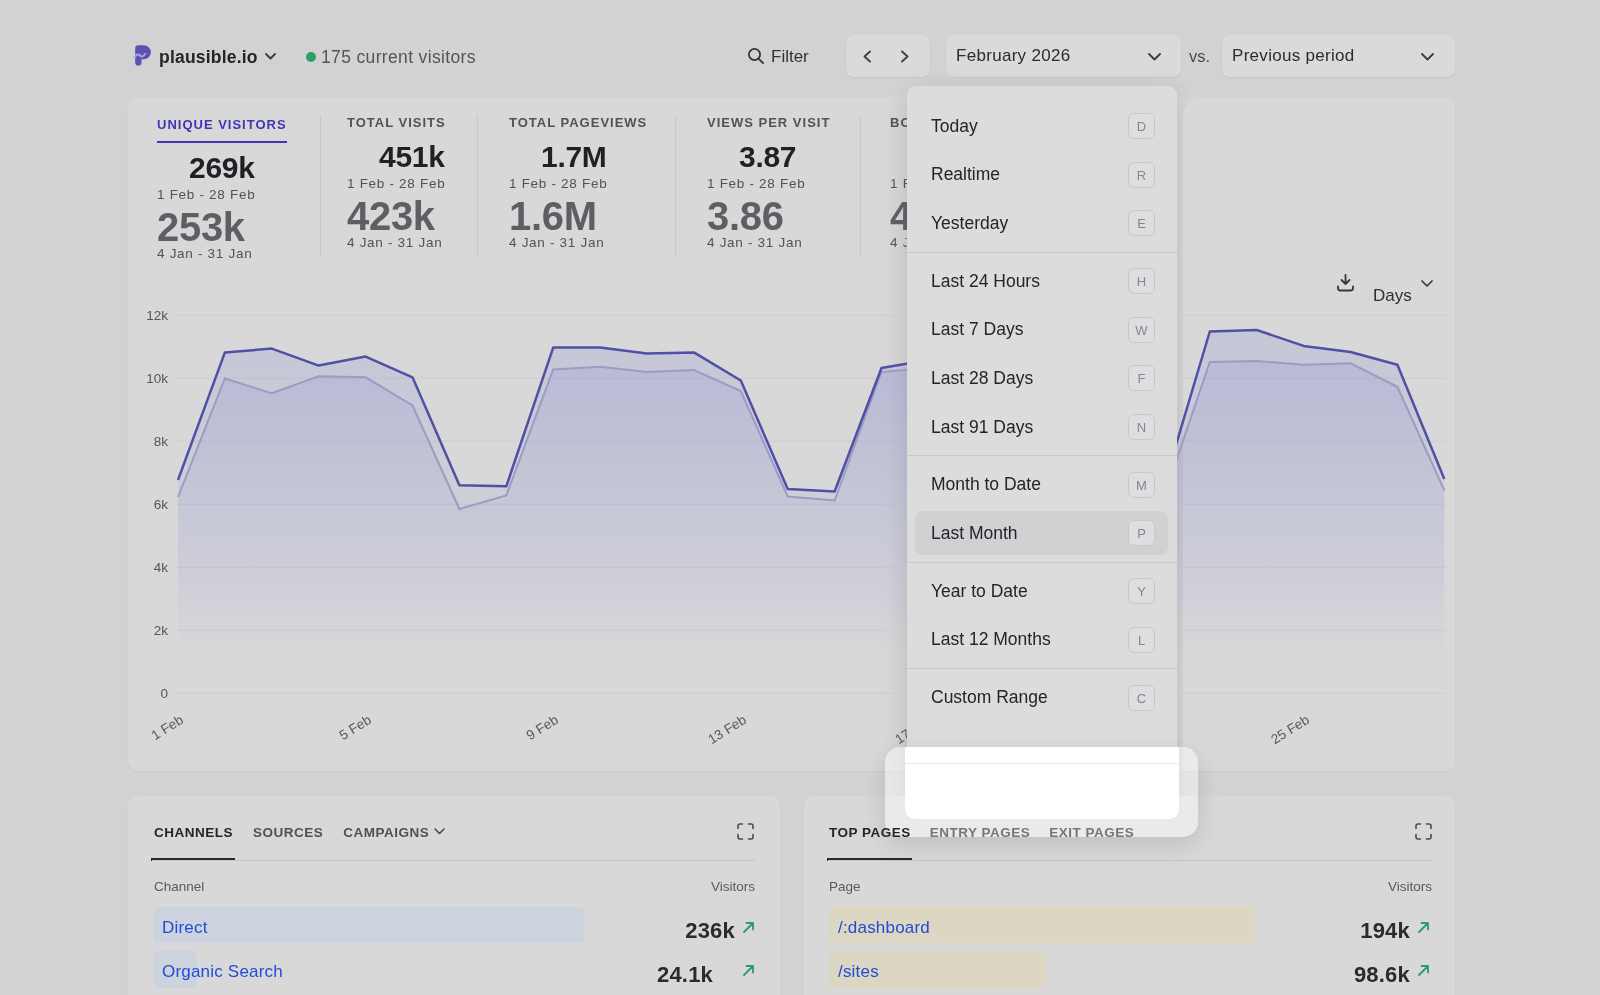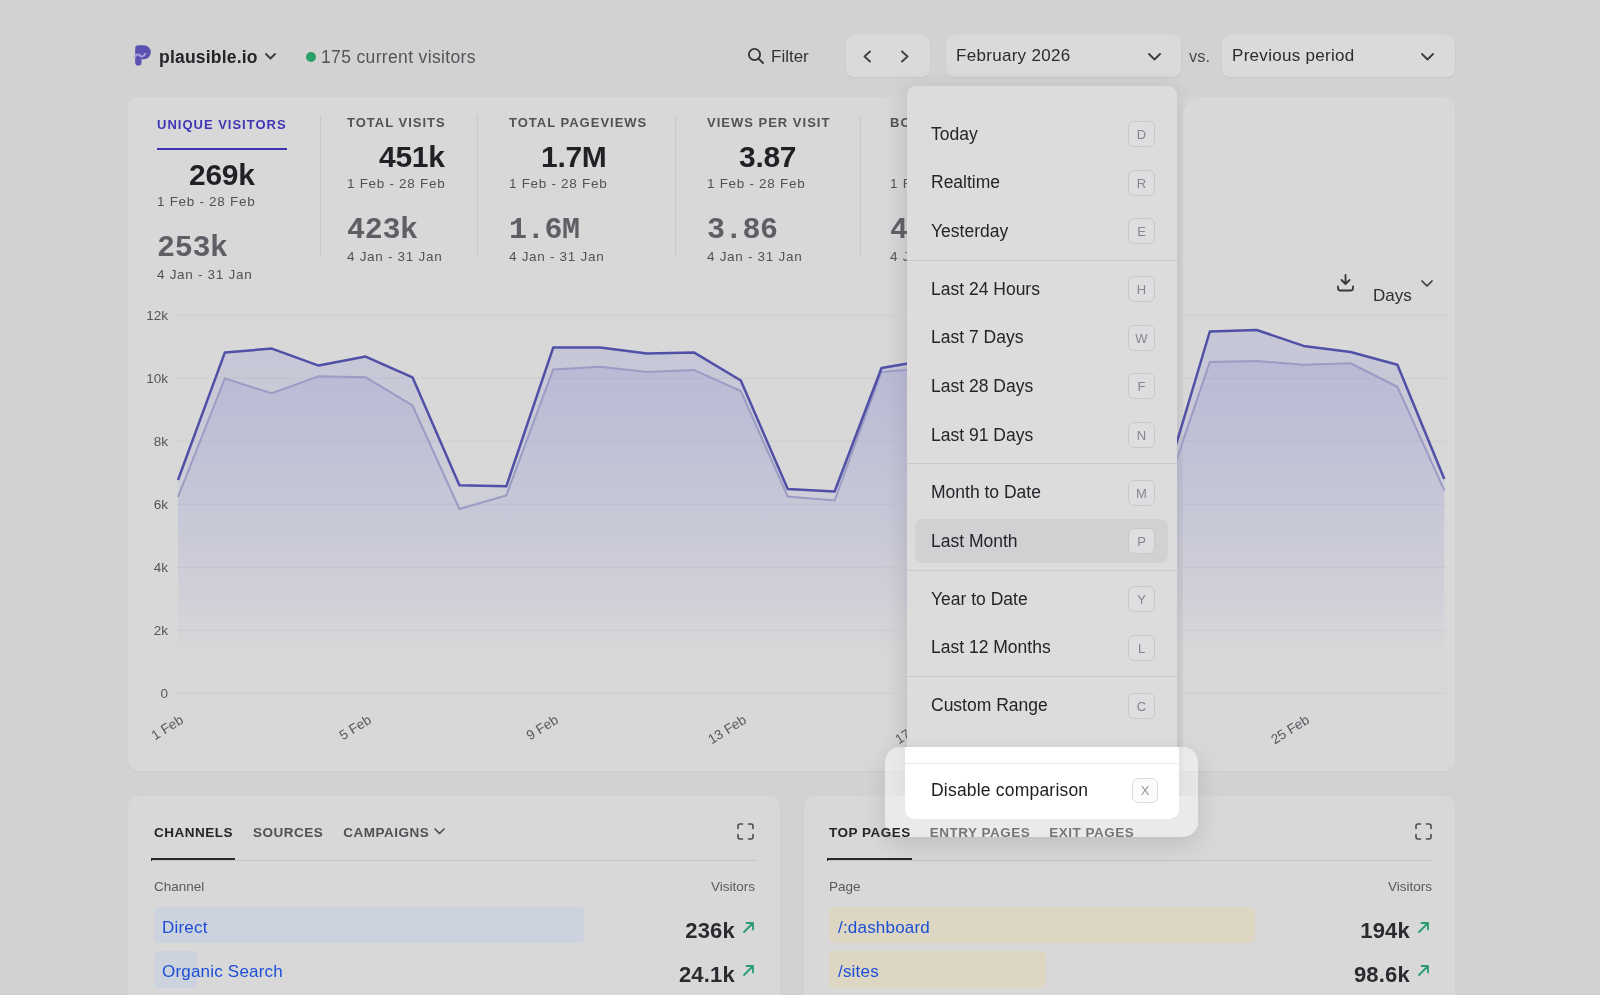--- a/index.html
+++ b/index.html
@@ -53,29 +53,29 @@
 
 <div class="card" style="left:128px;top:97px;width:1327px;height:674px;"></div>
 <div class="abs" style="left:907px;top:86px;width:270px;height:733px;box-shadow:0 6px 26px rgba(0,0,0,0.15);border-radius:9px;"></div>
 <div class="abs" style="left:1183px;top:99px;width:272px;height:672px;background:#d8d8d9;border-radius:16px 10px 10px 0;"></div>
 
 <style>
 .statcol { position:absolute; top:115px; }
 .statlbl { font-size:13px; font-weight:bold; color:#515256; letter-spacing:1px; white-space:nowrap; }
 .statbig { font-size:30px; line-height:30px; letter-spacing:-0.3px; font-weight:bold; color:#1f2125; margin-top:12px;margin-left:32px; }
 .statdate { font-size:13.5px; line-height:14px; color:#515256; margin-top:5px; letter-spacing:0.7px; white-space:nowrap; }
-.statbig2 { font-size:30px; line-height:30px; letter-spacing:-0.3px; font-weight:bold; color:#5e5f64; margin-top:24px;font-family:Liberation Mono, monospace; }
+.statbig2 { font-size:40px; line-height:30px; letter-spacing:-0.3px; font-weight:bold; color:#5e5f64; margin-top:10px; }
 .statsep { position:absolute; top:115px; height:141px; width:1px; background:#c8c8ca; }
 </style>
 <div class="statsep" style="left:320px"></div>
 <div class="statsep" style="left:477px"></div>
 <div class="statsep" style="left:675px"></div>
 <div class="statsep" style="left:860px"></div>
 <div class="statcol" style="left:157px">
-  <div class="statlbl" style="color:#3f35b5;border-bottom:2px solid #3f35b5;display:inline-block;padding-bottom:16px;text-align:right;">UNIQUE VISITORS</div>
+  <div class="statlbl" style="color:#3f35b5;border-bottom:2px solid #3f35b5;display:inline-block;padding-bottom:9px;text-align:right;">UNIQUE VISITORS</div>
   <div class="statbig" style="margin-top:10px;">269k</div>
   <div class="statdate">1 Feb - 28 Feb</div>
   <div class="statbig2">253k</div>
   <div class="statdate">4 Jan - 31 Jan</div>
 </div>
 <div class="statcol" style="left:347px">
   <div class="statlbl">TOTAL VISITS</div>
   <div class="statbig">451k</div>
   <div class="statdate">1 Feb - 28 Feb</div>
   <div class="statbig2">423k</div>
@@ -175,21 +175,21 @@
 
 <div class="bar" style="left:154px;top:906.5px;width:430px;background:#ccd3de;"></div>
 <div class="abs rowtxt" style="left:162px;top:918px;">Direct</div>
 <div class="abs rowval" style="left:635px;top:918px;width:100px;text-align:right;">236k</div>
 <svg class="garrow" style="left:740.6px;top:920px" viewBox="0 0 15 15">
     <path d="M3 12 L12 3 M5.5 3 H12 V9.5" stroke="#2a9c70" stroke-width="1.8" fill="none" stroke-linecap="round" stroke-linejoin="round"></path>
   </svg>
 
 <div class="bar" style="left:154px;top:951px;width:43px;background:#ccd3de;"></div>
 <div class="abs rowtxt" style="left:162px;top:962px;">Organic Search</div>
-<div class="abs rowval" style="left:635px;top:962px;width:100px;text-align:right;">24.1k</div>
+<div class="abs rowval" style="left:635px;top:962px;width:100px;text-align:center;">24.1k</div>
 <svg class="garrow" style="left:740.6px;top:963px" viewBox="0 0 15 15">
     <path d="M3 12 L12 3 M5.5 3 H12 V9.5" stroke="#2a9c70" stroke-width="1.8" fill="none" stroke-linecap="round" stroke-linejoin="round"></path>
   </svg>
 
 <div class="abs" style="left:829px;top:822.5px;z-index:8;"><span class="tab on">TOP PAGES</span><span class="tab" style="margin-left:19px;color:#75767b;">ENTRY PAGES</span><span class="tab" style="margin-left:19px;color:#75767b;">EXIT PAGES</span></div>
 <svg class="abs" style="left:1414px;top:822px" width="19" height="19" viewBox="0 0 19 19">
     <path d="M2 6.5 V4 a2 2 0 0 1 2 -2 h2.5 M12.5 2 H15 a2 2 0 0 1 2 2 v2.5 M17 12.5 V15 a2 2 0 0 1 -2 2 h-2.5 M6.5 17 H4 a2 2 0 0 1 -2 -2 v-2.5" stroke="#4a4b50" stroke-width="1.6" fill="none" stroke-linecap="round"></path>
   </svg>
 <div class="abs" style="left:827px;top:858px;width:85px;height:3px;background:#27282b;"></div>
 <div class="abs" style="left:828px;top:860px;width:604px;height:1px;background:#c6c6c8;"></div>
@@ -204,21 +204,21 @@
   </svg>
 
 <div class="bar" style="left:829px;top:951px;width:217px;background:#dcd6c2;"></div>
 <div class="abs rowtxt" style="left:838px;top:962px;text-align:center;">/sites</div>
 <div class="abs rowval" style="left:1310px;top:962px;width:100px;text-align:right;">98.6k</div>
 <svg class="garrow" style="left:1415.6px;top:963px" viewBox="0 0 15 15">
     <path d="M3 12 L12 3 M5.5 3 H12 V9.5" stroke="#2a9c70" stroke-width="1.8" fill="none" stroke-linecap="round" stroke-linejoin="round"></path>
   </svg>
 
 <style>
-#menu { position:absolute; left:907px; top:86px; width:270px; height:733px; background:#dcdcdd; border-radius:9px; padding-top:24px; z-index:5; }
+#menu { position:absolute; left:907px; top:86px; width:270px; height:733px; background:#dcdcdd; border-radius:9px; padding-top:16px; z-index:5; }
 .mi { position:relative; height:48.6px; display:flex; align-items:center; justify-content:space-between; padding:0 22px 0 24px; font-size:17.5px; font-weight:500; color:#232529; }
 .mi .kbd { width:27px; height:26px; position:relative; font-size:13px; color:#85868b; display:flex; align-items:center; justify-content:center; font-weight:400; flex:0 0 27px; will-change:transform; }
 .mi .kbd::before { content:""; position:absolute; z-index:-1; left:0; top:0; right:0; bottom:0; border:1px solid #c8c8cb; background:#dfdfe1; border-radius:6px; box-sizing:border-box; }
 .mdiv { height:1px; background:#cacace; margin:4.1px 0; }
 .mi.sel::before { content:""; position:absolute; z-index:-1; left:8px; right:9px; top:2px; bottom:3px; background:#d1d1d3; border-radius:8px; }
 .mi span { position:relative; opacity:0.999; }
 </style>
 <div id="menu">
   <div class="mi">Today<span class="kbd">D</span></div>
   <div class="mi">Realtime<span class="kbd">R</span></div>
@@ -238,17 +238,13 @@
   <div class="mi">Year to Date<span class="kbd">Y</span></div>
   <div class="mi">Last 12 Months<span class="kbd">L</span></div>
   <div class="mdiv"></div>
   <div class="mi">Custom Range<span class="kbd">C</span></div>
 </div>
 
 <div class="abs" style="left:885px;top:747px;width:313px;height:90px;background:rgba(255,255,255,0.47);border-radius:15px;box-shadow:0 8px 24px rgba(0,0,0,0.12);z-index:6;"></div>
 <div class="abs" style="left:905px;top:747px;width:274px;height:72px;background:rgba(255,255,255,0.99);border-radius:0 0 10px 10px;z-index:7;">
   <div style="height:15.5px;"></div>
   <div style="height:1px;background:#e8e8ea;"></div>
-  <div style="display:flex;align-items:center;justify-content:space-between;height:54px;padding:0 21px 0 26px;">
-    <span style="font-size:17.5px;font-weight:500;color:#1b1d21;letter-spacing:0.2px;">Disable comparison</span>
-    <span style="width:26px;height:25px;border:1px solid #dddde1;background:#fbfbfc;border-radius:6px;font-size:13px;color:#97989d;display:flex;align-items:center;justify-content:center;box-sizing:border-box;">X</span>
-  </div>
 </div>
 
 </body></html>

